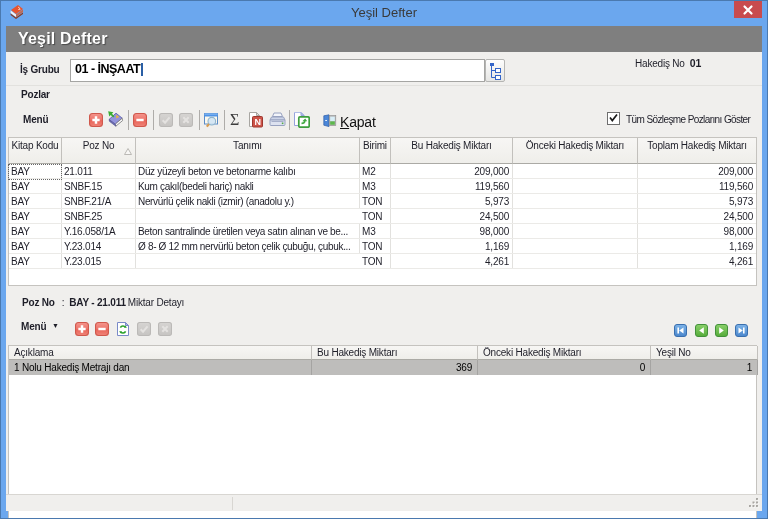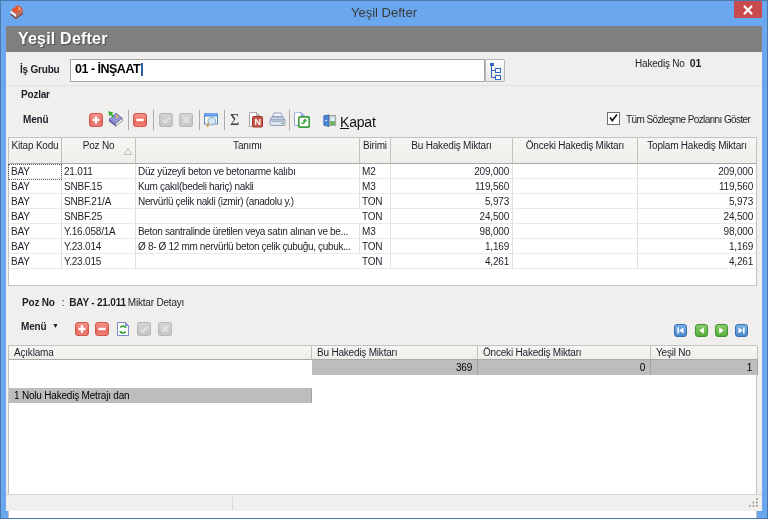--- a/index.html
+++ b/index.html
@@ -362,21 +362,21 @@
           <path d="M8.8 3.5 V9.5" stroke="#fff" stroke-width="1.6"></path>
           <polygon points="3.5,3.5 3.5,9.5 7.8,6.5" fill="#fff"></polygon>
         </svg>
       </div>
     </div>
   <div class="abs" id="dgrid">
       <div class="dgh" style="left:0px;width:303px">Açıklama</div>
       <div class="dgh" style="left:303px;width:166px">Bu Hakediş Miktarı</div>
       <div class="dgh" style="left:469px;width:173px">Önceki Hakediş Miktarı</div>
       <div class="dgh" style="left:642px;width:107px">Yeşil No</div>
-      <div class="drow" style="left:0px;width:303px;margin-top:28px;">1 Nolu Hakediş Metrajı dan</div>
+      <div class="drow" style="left:0px;width:303px;">1 Nolu Hakediş Metrajı dan</div>
       <div class="drow" style="left:303px;width:166px;text-align:right;padding-right:5px;">369</div>
       <div class="drow" style="left:469px;width:173px;text-align:right;padding-right:5px;">0</div>
       <div class="drow" style="left:642px;width:107px;text-align:right;padding-right:5px;">1</div>
     </div>
   <div class="abs" id="statusbar">
       <div class="div"></div>
     <svg style="position:absolute;right:3px;bottom:3px" width="10" height="10" viewBox="0 0 10 10">
         <g fill="#a8a6a2">
           <rect x="7" y="7" width="2" height="2"></rect>
           <rect x="7" y="3.5" width="2" height="2"></rect>

